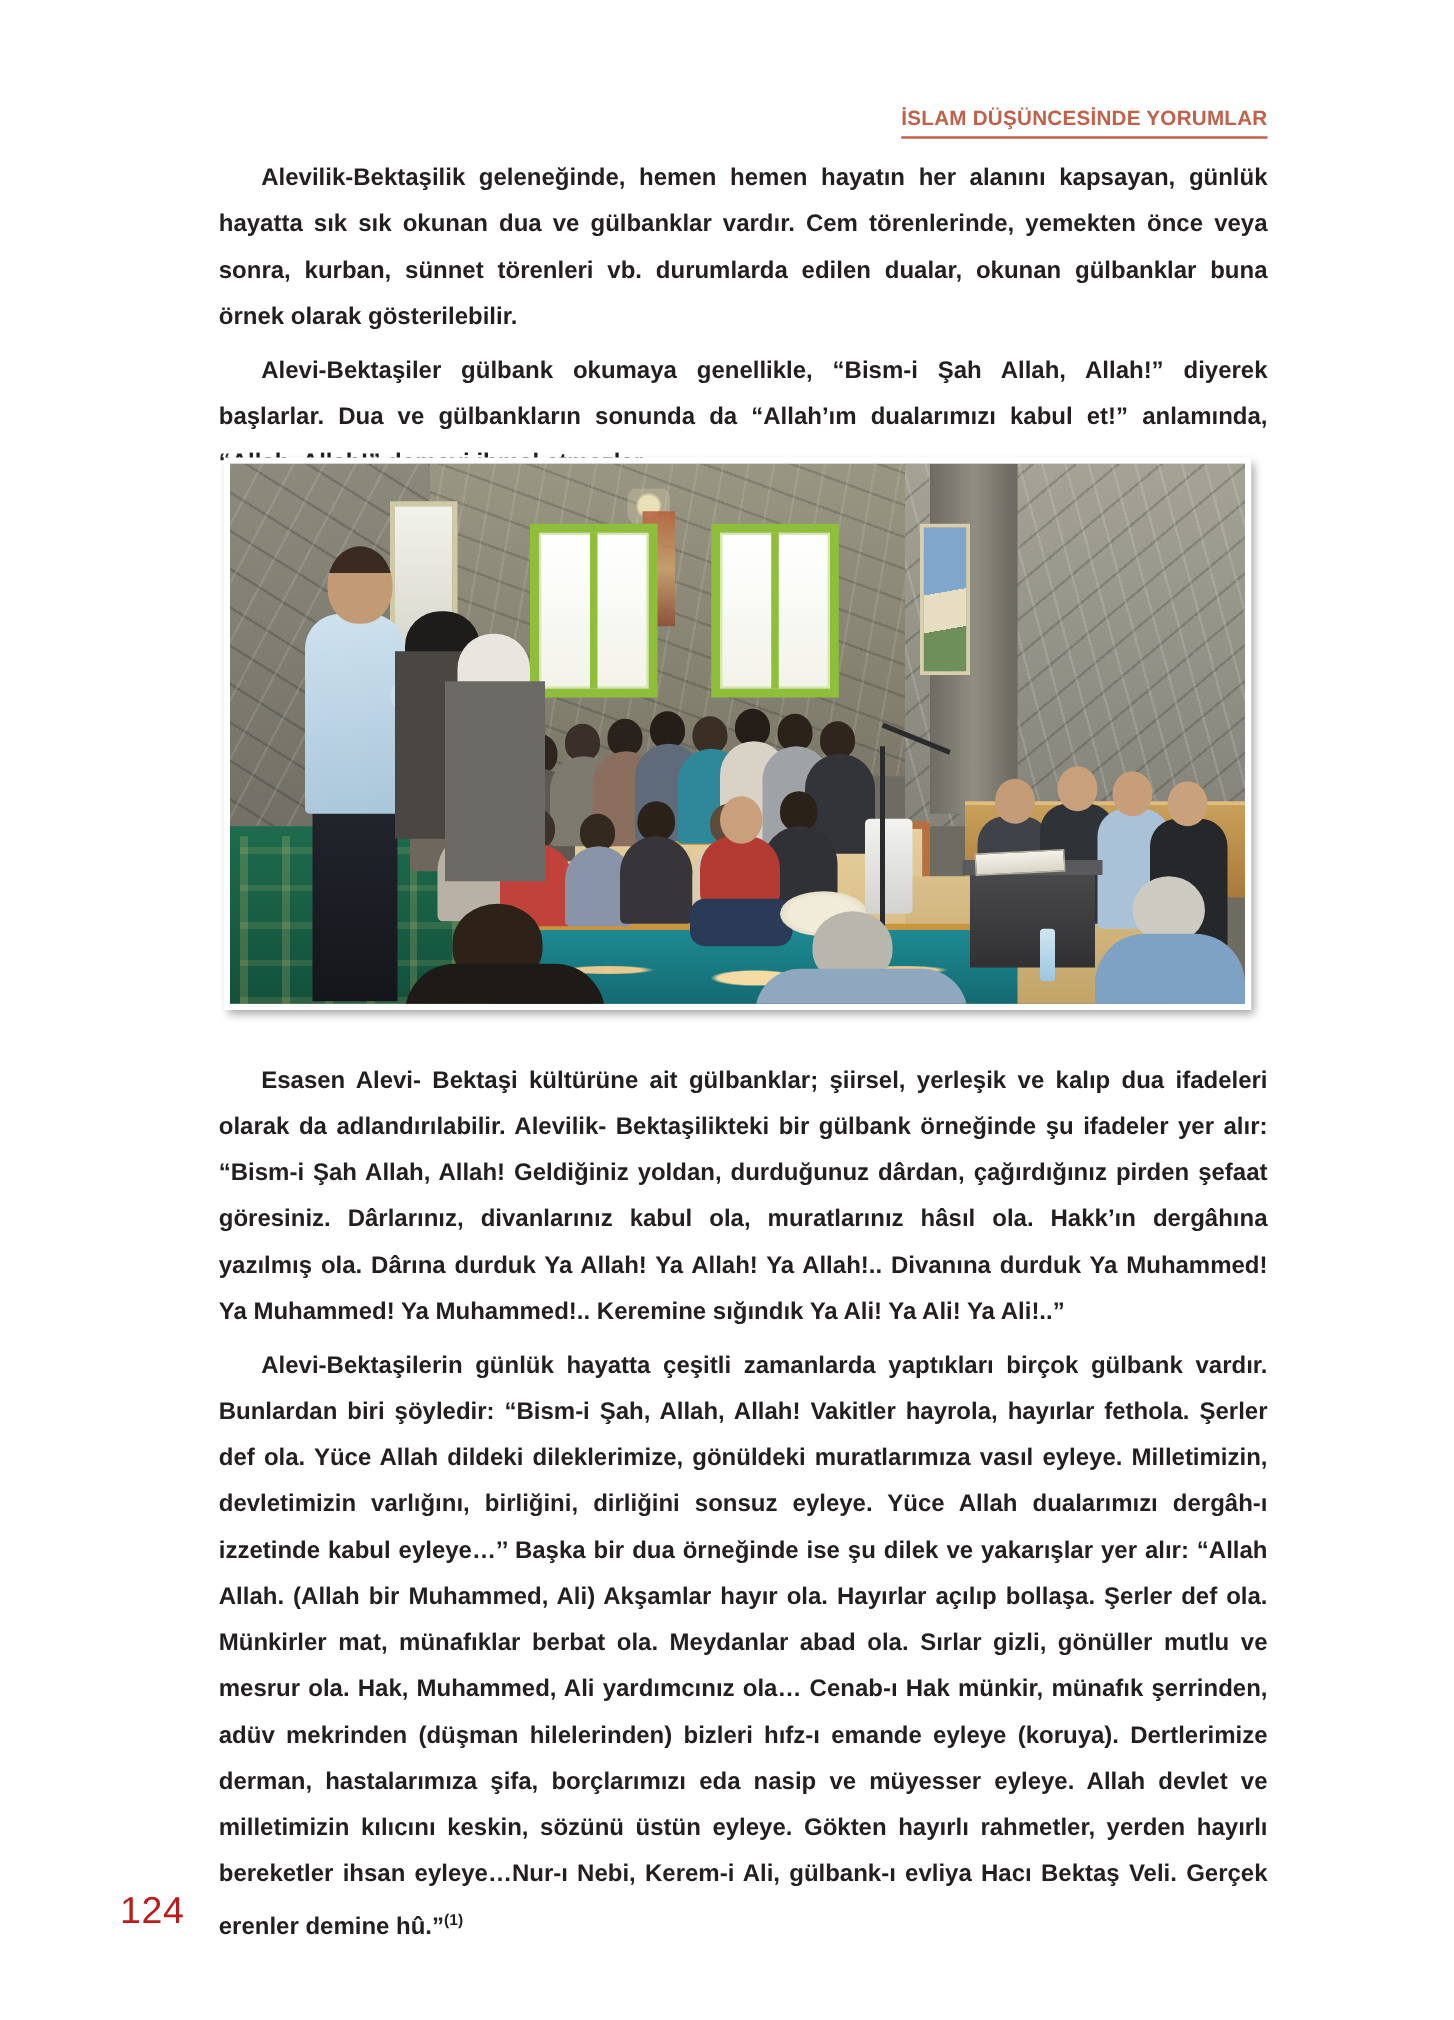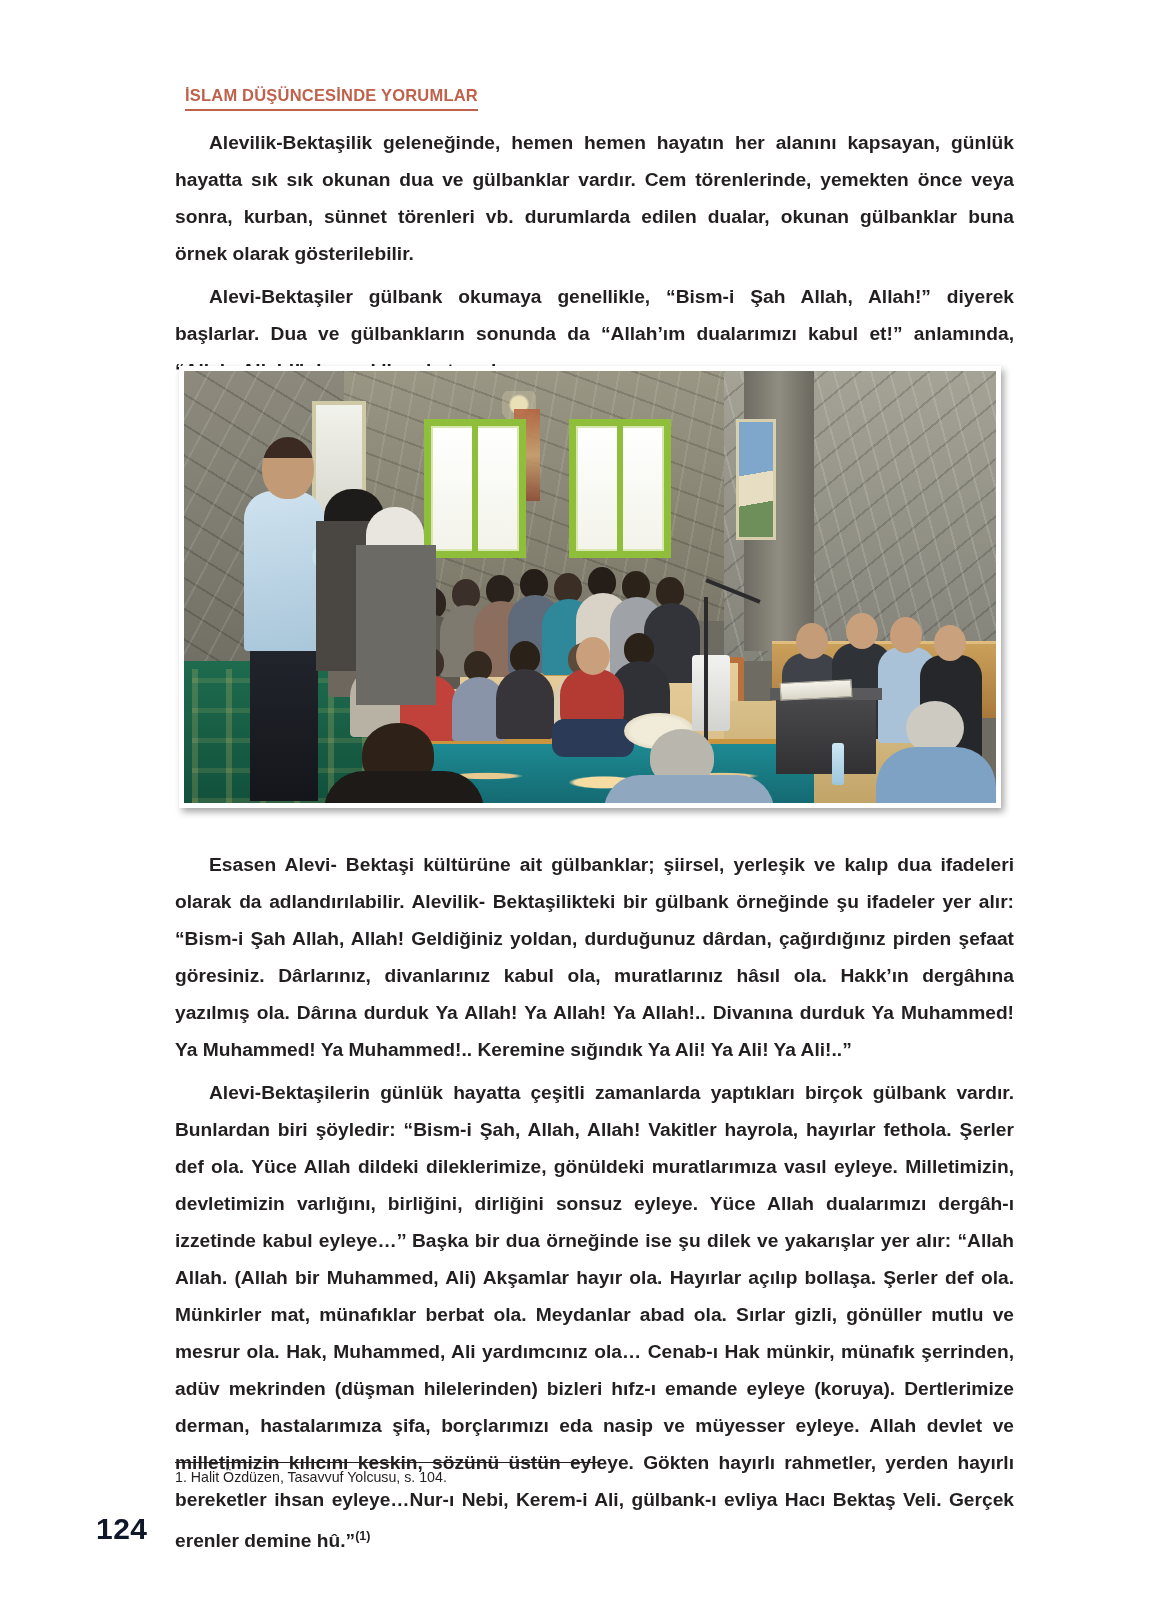--- a/index.html
+++ b/index.html
@@ -18,23 +18,24 @@
   .page {
     position: absolute;
     left: 0; top: 0;
     width: 1163px;
     height: 1616px;
   }
 
   
   .header-wrap {
     position: absolute;
-    left: 185px;
+    left: 175px;
     top: 86px;
     width: 839px;
+    text-align: right;
   }
   .header-title {
     display: inline-block;
     font-size: 16.5px;
     font-weight: bold;
     letter-spacing: 0.2px;
     color: #c0614c;
     padding-bottom: 5px;
     border-bottom: 2px solid #c0614c;
     line-height: 1.1;
@@ -290,22 +291,22 @@
     line-height: 1.3;
     color: #231f20;
   }
 
   
   .folio {
     position: absolute;
     left: 96px;
     top: 1512px;
     font-size: 30px;
-    font-weight: bold;
-    color: #0f172a;
+    font-weight: normal;
+    color: #b91c1c;
     letter-spacing: 0.5px;
     text-align: center;
   }
 </style>
 </head>
 <body>
 
 <div class="page">
 
   <div class="header-wrap">
@@ -443,20 +444,16 @@
     </div>
   </figure>
 
   <div class="content" style="top:846px;">
     <p class="body">Esasen Alevi- Bektaşi kültürüne ait gülbanklar; şiirsel, yerleşik ve kalıp dua ifadeleri olarak da adlandırılabilir. Alevilik- Bektaşilikteki bir gülbank örneğinde şu ifadeler yer alır: “Bism-i Şah Allah, Allah! Geldiğiniz yoldan, durduğunuz dârdan, çağırdığınız pirden şefaat göresiniz. Dârlarınız, divanlarınız kabul ola, muratlarınız hâsıl ola. Hakk’ın dergâhına yazılmış ola. Dârına durduk Ya Allah! Ya Allah! Ya Allah!.. Divanına durduk Ya Muhammed! Ya Muhammed! Ya Muhammed!.. Keremine sığındık Ya Ali! Ya Ali! Ya Ali!..”</p>
     <p class="body tight">
       <span>Alevi-Bektaşilerin günlük hayatta çeşitli zamanlarda yaptıkları birçok gülbank vardır. Bunlardan biri şöyledir: “Bism-i Şah, Allah, Allah! Vakitler hayrola, hayırlar fethola. Şerler def ola. Yüce Allah dildeki dileklerimize, gönüldeki muratlarımıza vasıl eyleye. Milletimizin, devletimizin varlığını, birliğini, dirliğini sonsuz eyleye. Yüce Allah dualarımızı dergâh-ı izzetinde kabul eyleye…’’ Başka bir dua örneğinde ise şu dilek ve yakarışlar yer alır: “Allah Allah. (Allah bir Muhammed, Ali) Akşamlar hayır ola. Hayırlar açılıp bollaşa. Şerler def ola. Münkirler mat, münafıklar berbat ola. Meydanlar abad ola. Sırlar gizli, gönüller mutlu ve mesrur ola. Hak, Muhammed, Ali yardımcınız ola… Cenab-ı Hak münkir, münafık şerrinden, adüv mekrinden (düşman hilelerinden) bizleri hıfz-ı emande eyleye (koruya). Dertlerimize derman, hastalarımıza şifa, borçlarımızı eda nasip ve müyesser eyleye. Allah devlet ve milletimizin kılıcını keskin, sözünü üstün eyleye. Gökten hayırlı rahmetler, yerden hayırlı bereketler ihsan eyleye…Nur-ı Nebi, Kerem-i Ali, gülbank-ı evliya Hacı Bektaş Veli. Gerçek erenler demine hû.”</span><span class="fn-ref">(1)</span>
     </p>
   </div>
 
-  <div class="footnote">
-    <div class="footnote-rule"></div>
-    <div class="footnote-text">1. Halit Özdüzen, Tasavvuf Yolcusu, s. 104.</div>
-  </div>
 
   <div class="folio">124</div>
 
 </div>
 
 </body></html>

